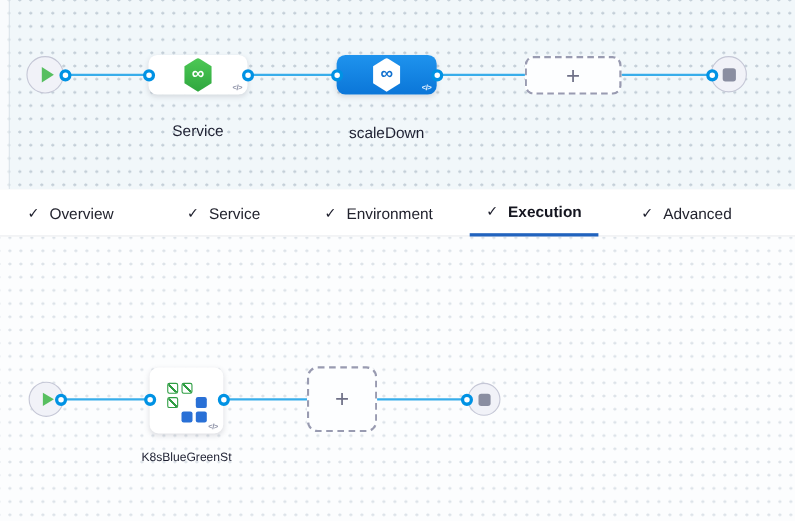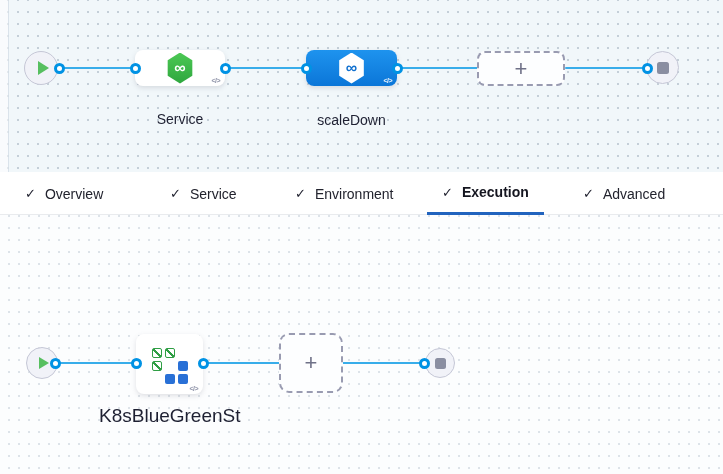--- a/index.html
+++ b/index.html
@@ -56,21 +56,21 @@
   .hex.white{background:#fff;color:#1070cf;}
   .code-badge{position:absolute;right:5px;bottom:2px;font-size:7px;letter-spacing:-.5px;
     color:#8f93a8;font-weight:bold;z-index:4;}
   .code-badge.light{color:#eaf4fe;}
   .add-box{
     position:absolute;border:2px dashed #999bb1;border-radius:8px;background:#fdfeff;
     box-sizing:border-box;display:flex;align-items:center;justify-content:center;z-index:3;
     color:#6f7188;font-size:22px;font-weight:300;line-height:1;
   }
   .node-label{position:absolute;text-align:center;font-size:14px;color:#1e2032;z-index:2;}
-  .node-label.two-line{font-size:19px;line-height:20px;}
+  .node-label.two-line{font-size:11px;line-height:20px;}
   
   .bg-grid{position:relative;width:36px;height:36px;}
   .sq{position:absolute;width:10px;height:10px;border-radius:2px;box-sizing:border-box;}
   .sq.green{border:1.5px solid #2f9e44;background:
     linear-gradient(45deg, transparent 42%, #2f9e44 42%, #2f9e44 58%, transparent 58%);}
   .sq.blue{background:#2970d6;}
   
   .tabs{position:absolute;left:0;top:172px;width:723px;height:43px;background:#fff;
     border-bottom:1px solid #e9ebee;box-sizing:border-box;z-index:6;}
   .tab{position:absolute;top:0;height:43px;display:flex;align-items:center;gap:9px;

